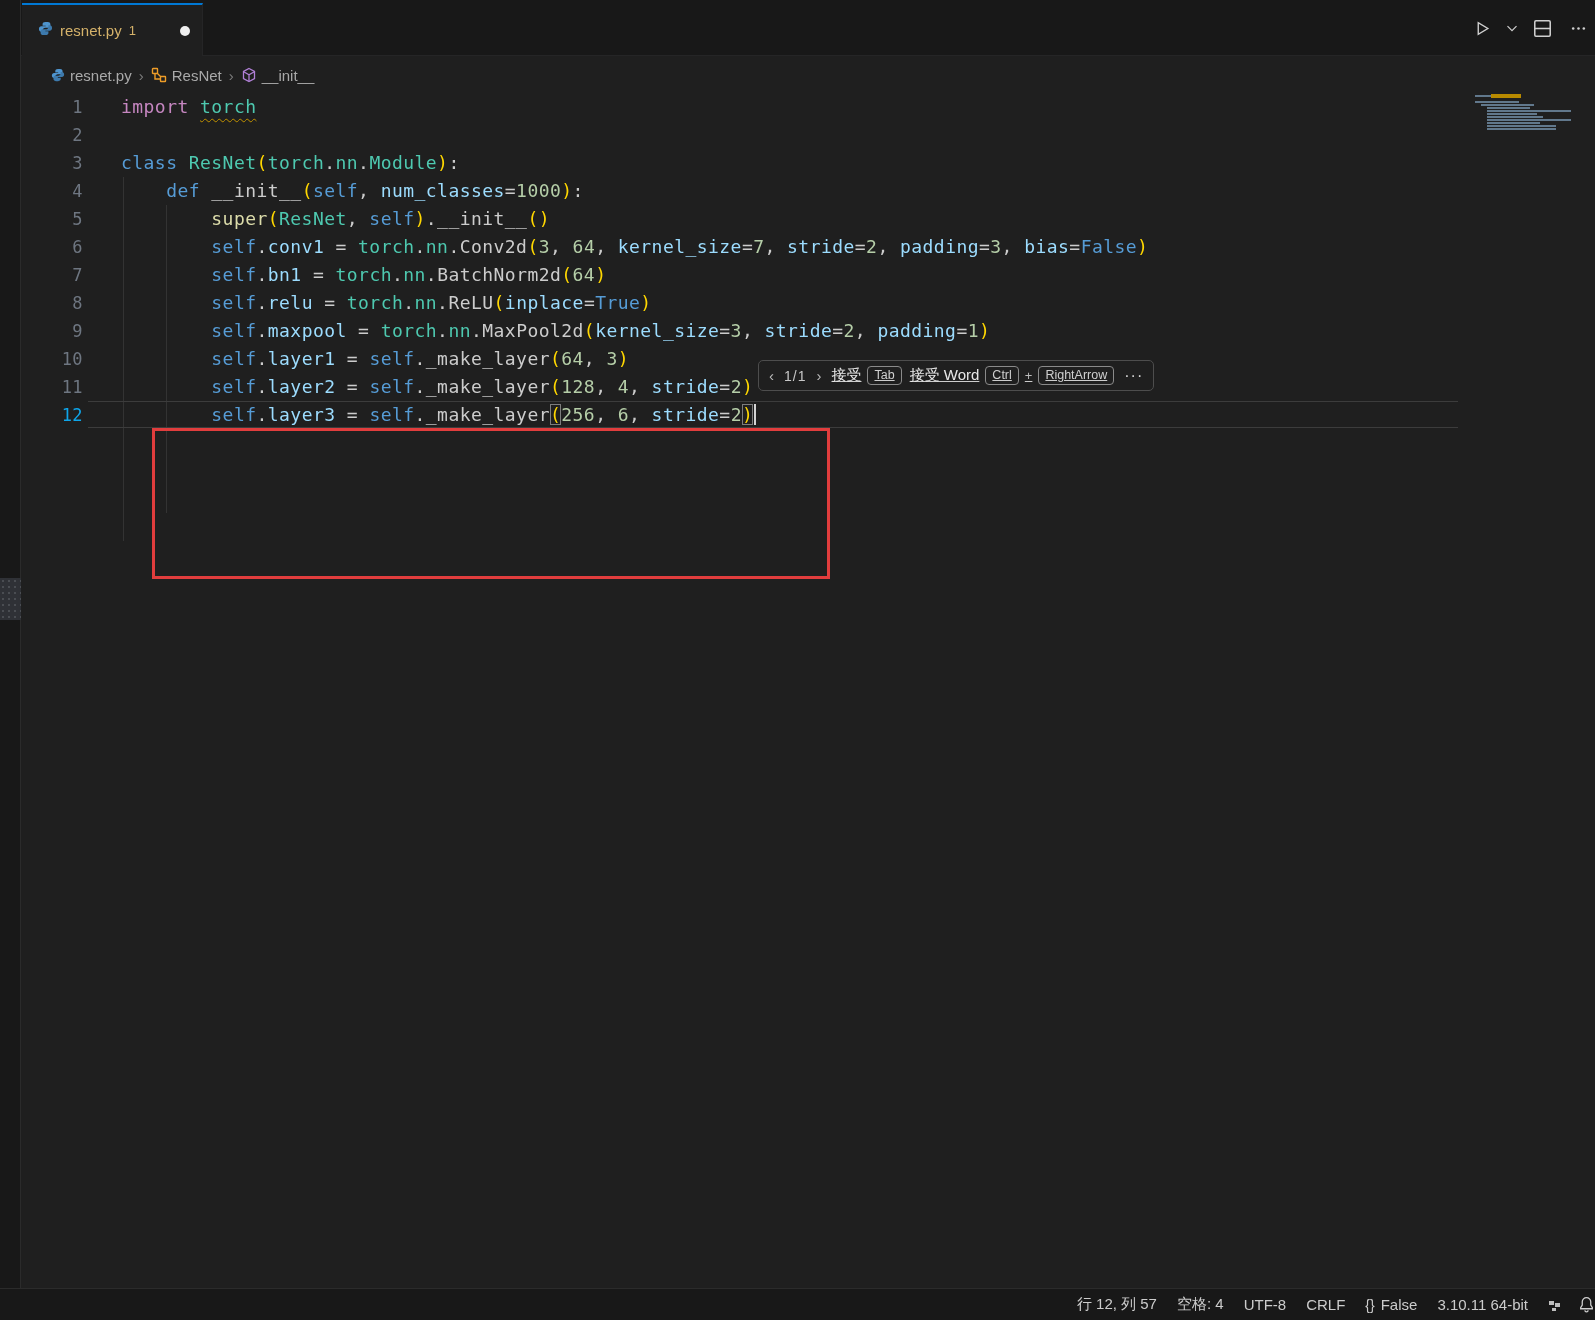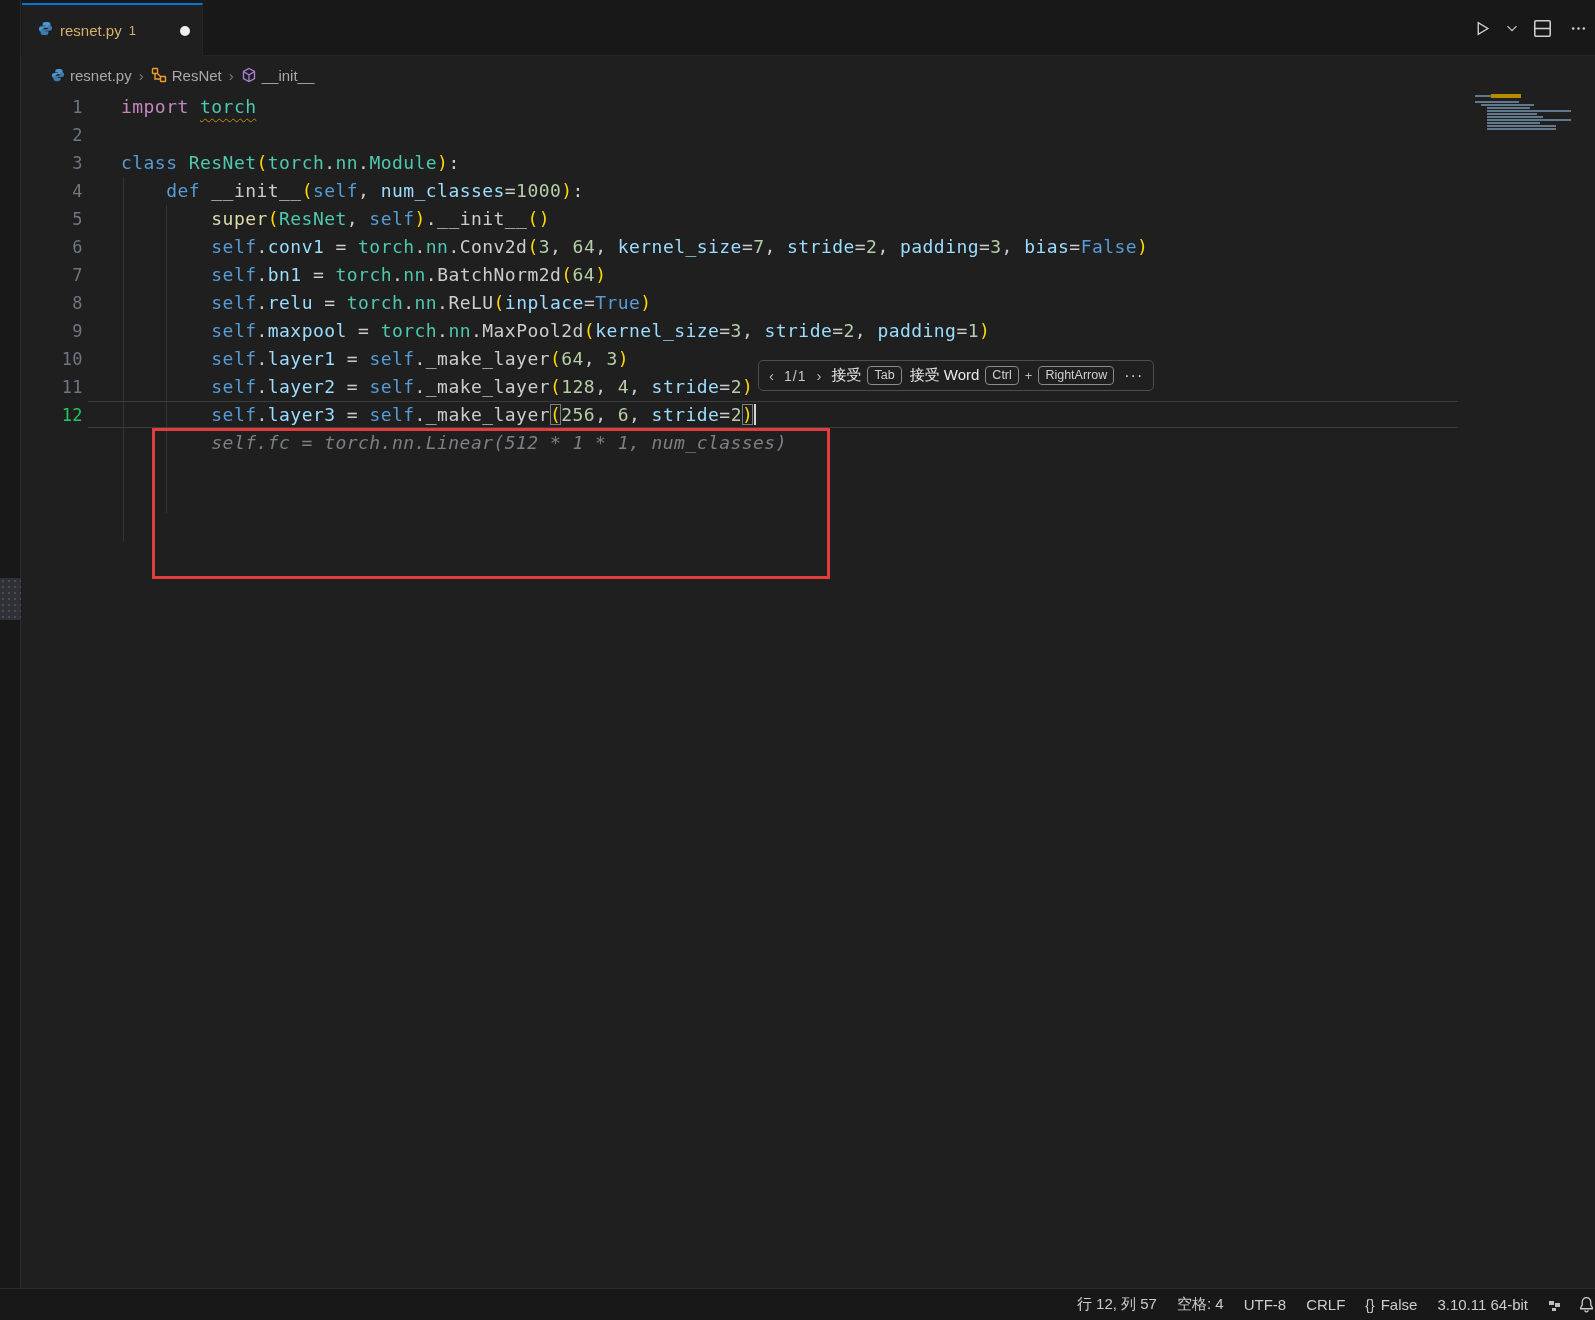--- a/index.html
+++ b/index.html
@@ -32,21 +32,21 @@
     display:flex; align-items:center; padding-left:30px; gap:7px;
     font-size:15px; color:#a9a9a9; background:#1f1f1f; }
   .bc-item { display:flex; align-items:center; gap:5px; cursor:pointer; }
   .bc-sep { color:#7b7b7b; font-size:15px; }
   
   #editor { position:absolute; left:21px; top:93px; right:0; height:1195px; background:#1f1f1f; }
   .code-row { display:flex; height:28px; line-height:28px; white-space:pre;
     font-family:"DejaVu Sans Mono", monospace; font-size:18px; letter-spacing:0.45px; }
   .gutter { flex:0 0 100px; text-align:right; padding-right:38px;
     color:#6e7681; font-size:17px; }
-  .gutter.cur { color:#22c55e; }
+  .gutter.cur { color:#0ea5e9; }
   .code-text { flex:1; }
   .tk-kw   { color:#C586C0; }
   .tk-ctrl { color:#569CD6; }
   .tk-cls  { color:#4EC9B0; }
   .tk-fn   { color:#DCDCAA; }
   .tk-var  { color:#9CDCFE; }
   .tk-num  { color:#B5CEA8; }
   .tk-plain{ color:#cccccc; }
   .tk-paren{ color:#FFD700; }
   .tk-sq   { text-decoration:underline wavy #bf9000; text-decoration-thickness:1px; text-underline-offset:5px; }
@@ -58,21 +58,21 @@
     border-top:1px solid #3c3c3c; border-bottom:1px solid #3c3c3c; pointer-events:none; }
   
   #red-box { position:absolute; left:152px; top:428px; width:678px; height:151px;
     border:3px solid #e13d3d; z-index:6; pointer-events:none; }
   
   #suggest-toolbar { position:absolute; left:758px; top:360px; height:31px; z-index:5;
     background:#1f1f1f; border:1px solid #4d4d4d; border-radius:5px;
     display:flex; align-items:center; padding:0 8px; gap:8px; font-size:14px; color:#cccccc; }
   .st-nav { color:#bbbbbb; font-size:15px; cursor:pointer; padding:0 2px; }
   .st-count { color:#c8c8c8; letter-spacing:1px; }
-  .st-btn { display:flex; align-items:center; gap:6px; cursor:pointer; }
+  .st-btn { display:flex; align-items:center; gap:6px; cursor:pointer;text-decoration:underline; }
   .st-label { color:#e8e8e8; font-size:15px; }
   .keycap { border:1px solid #8a8a8a; border-radius:4px; padding:0 6px; height:19px;
     line-height:17px; font-size:12.5px; color:#cfcfcf; }
   .st-plus { color:#bbbbbb; font-size:13px; }
   .st-more { color:#d8d8d8; font-size:16px; letter-spacing:1px; cursor:pointer; padding:0 2px; }
   
   #minimap { position:absolute; left:1467px; top:95px; width:92px; height:60px; cursor:pointer; }
   .mm-row { position:relative; height:2px; margin-bottom:1px; }
   .mm-bar { position:absolute; top:0; height:2px; background:#61788c; }
   .mm-warn { position:absolute; top:-1px; height:4px; background:#b88a00; }
@@ -175,21 +175,20 @@
         <div class="code-row"><span class="gutter">3</span><span class="code-text" style="padding-left: 0px;"><span class="tk-ctrl">class</span><span class="tk-plain"> </span><span class="tk-cls">ResNet</span><span class="tk-paren">(</span><span class="tk-cls">torch</span><span class="tk-plain">.</span><span class="tk-cls">nn</span><span class="tk-plain">.</span><span class="tk-cls">Module</span><span class="tk-paren">)</span><span class="tk-plain">:</span></span></div>
         <div class="code-row"><span class="gutter">4</span><span class="code-text" style="padding-left: 45.16px;"><span class="tk-ctrl">def</span><span class="tk-plain"> </span><span class="tk-plain">__init__</span><span class="tk-paren">(</span><span class="tk-ctrl">self</span><span class="tk-plain">, </span><span class="tk-var">num_classes</span><span class="tk-plain">=</span><span class="tk-num">1000</span><span class="tk-paren">)</span><span class="tk-plain">:</span></span></div>
         <div class="code-row"><span class="gutter">5</span><span class="code-text" style="padding-left: 90.32px;"><span class="tk-fn">super</span><span class="tk-paren">(</span><span class="tk-cls">ResNet</span><span class="tk-plain">, </span><span class="tk-ctrl">self</span><span class="tk-paren">)</span><span class="tk-plain">.</span><span class="tk-plain">__init__</span><span class="tk-paren">()</span></span></div>
         <div class="code-row"><span class="gutter">6</span><span class="code-text" style="padding-left: 90.32px;"><span class="tk-ctrl">self</span><span class="tk-plain">.</span><span class="tk-var">conv1</span><span class="tk-plain"> = </span><span class="tk-cls">torch</span><span class="tk-plain">.</span><span class="tk-cls">nn</span><span class="tk-plain">.</span><span class="tk-plain">Conv2d</span><span class="tk-paren">(</span><span class="tk-num">3</span><span class="tk-plain">, </span><span class="tk-num">64</span><span class="tk-plain">, </span><span class="tk-var">kernel_size</span><span class="tk-plain">=</span><span class="tk-num">7</span><span class="tk-plain">, </span><span class="tk-var">stride</span><span class="tk-plain">=</span><span class="tk-num">2</span><span class="tk-plain">, </span><span class="tk-var">padding</span><span class="tk-plain">=</span><span class="tk-num">3</span><span class="tk-plain">, </span><span class="tk-var">bias</span><span class="tk-plain">=</span><span class="tk-ctrl">False</span><span class="tk-paren">)</span></span></div>
         <div class="code-row"><span class="gutter">7</span><span class="code-text" style="padding-left: 90.32px;"><span class="tk-ctrl">self</span><span class="tk-plain">.</span><span class="tk-var">bn1</span><span class="tk-plain"> = </span><span class="tk-cls">torch</span><span class="tk-plain">.</span><span class="tk-cls">nn</span><span class="tk-plain">.</span><span class="tk-plain">BatchNorm2d</span><span class="tk-paren">(</span><span class="tk-num">64</span><span class="tk-paren">)</span></span></div>
         <div class="code-row"><span class="gutter">8</span><span class="code-text" style="padding-left: 90.32px;"><span class="tk-ctrl">self</span><span class="tk-plain">.</span><span class="tk-var">relu</span><span class="tk-plain"> = </span><span class="tk-cls">torch</span><span class="tk-plain">.</span><span class="tk-cls">nn</span><span class="tk-plain">.</span><span class="tk-plain">ReLU</span><span class="tk-paren">(</span><span class="tk-var">inplace</span><span class="tk-plain">=</span><span class="tk-ctrl">True</span><span class="tk-paren">)</span></span></div>
         <div class="code-row"><span class="gutter">9</span><span class="code-text" style="padding-left: 90.32px;"><span class="tk-ctrl">self</span><span class="tk-plain">.</span><span class="tk-var">maxpool</span><span class="tk-plain"> = </span><span class="tk-cls">torch</span><span class="tk-plain">.</span><span class="tk-cls">nn</span><span class="tk-plain">.</span><span class="tk-plain">MaxPool2d</span><span class="tk-paren">(</span><span class="tk-var">kernel_size</span><span class="tk-plain">=</span><span class="tk-num">3</span><span class="tk-plain">, </span><span class="tk-var">stride</span><span class="tk-plain">=</span><span class="tk-num">2</span><span class="tk-plain">, </span><span class="tk-var">padding</span><span class="tk-plain">=</span><span class="tk-num">1</span><span class="tk-paren">)</span></span></div>
         <div class="code-row"><span class="gutter">10</span><span class="code-text" style="padding-left: 90.32px;"><span class="tk-ctrl">self</span><span class="tk-plain">.</span><span class="tk-var">layer1</span><span class="tk-plain"> = </span><span class="tk-ctrl">self</span><span class="tk-plain">.</span><span class="tk-plain">_make_layer</span><span class="tk-paren">(</span><span class="tk-num">64</span><span class="tk-plain">, </span><span class="tk-num">3</span><span class="tk-paren">)</span></span></div>
         <div class="code-row"><span class="gutter">11</span><span class="code-text" style="padding-left: 90.32px;"><span class="tk-ctrl">self</span><span class="tk-plain">.</span><span class="tk-var">layer2</span><span class="tk-plain"> = </span><span class="tk-ctrl">self</span><span class="tk-plain">.</span><span class="tk-plain">_make_layer</span><span class="tk-paren">(</span><span class="tk-num">128</span><span class="tk-plain">, </span><span class="tk-num">4</span><span class="tk-plain">, </span><span class="tk-var">stride</span><span class="tk-plain">=</span><span class="tk-num">2</span><span class="tk-paren">)</span></span></div>
         <div class="code-row"><span class="gutter cur">12</span><span class="code-text" style="padding-left: 90.32px;"><span class="tk-ctrl">self</span><span class="tk-plain">.</span><span class="tk-var">layer3</span><span class="tk-plain"> = </span><span class="tk-ctrl">self</span><span class="tk-plain">.</span><span class="tk-plain">_make_layer</span><span class="tk-paren tk-bm">(</span><span class="tk-num">256</span><span class="tk-plain">, </span><span class="tk-num">6</span><span class="tk-plain">, </span><span class="tk-var">stride</span><span class="tk-plain">=</span><span class="tk-num">2</span><span class="tk-paren tk-bm">)</span><span class="tk-caret"></span></span></div>
-        <div class="code-row"><span class="gutter"></span><span class="code-text" style="padding-left: 90.32px;"><span class="ghost-text">self.fc = torch.nn.Linear(512 * 1 * 1, num_classes)</span></span></div>
       </div>
   </div>
 
   <div id="cur-line-border"></div>
 
   <div id="suggest-toolbar">
     <span class="st-nav">‹</span>
     <span class="st-count">1/1</span>
     <span class="st-nav">›</span>
     <span class="st-btn">

